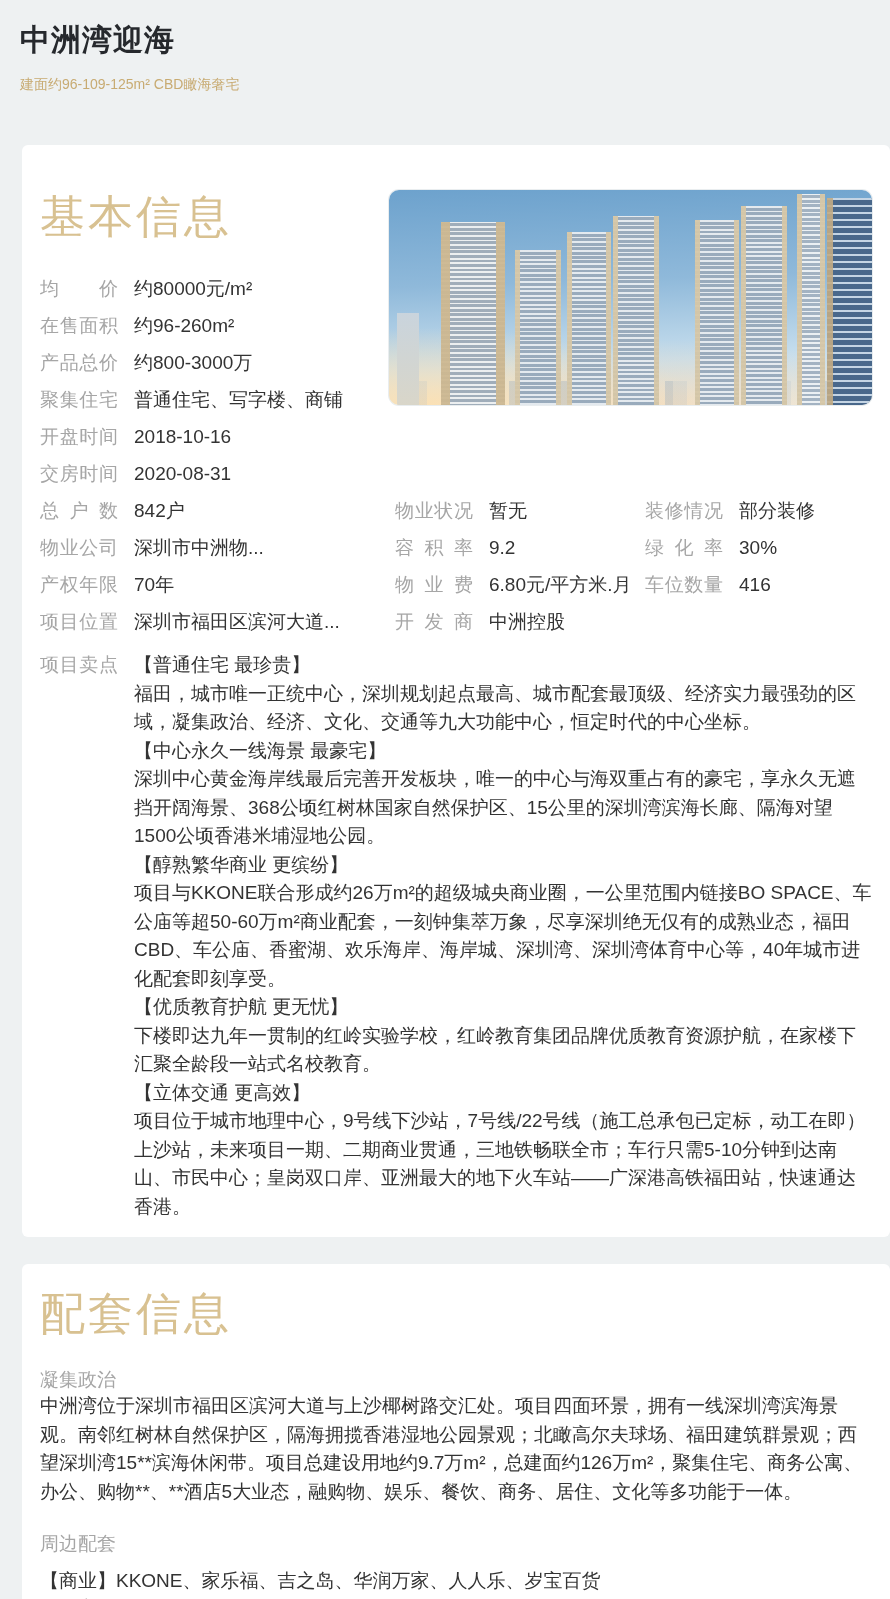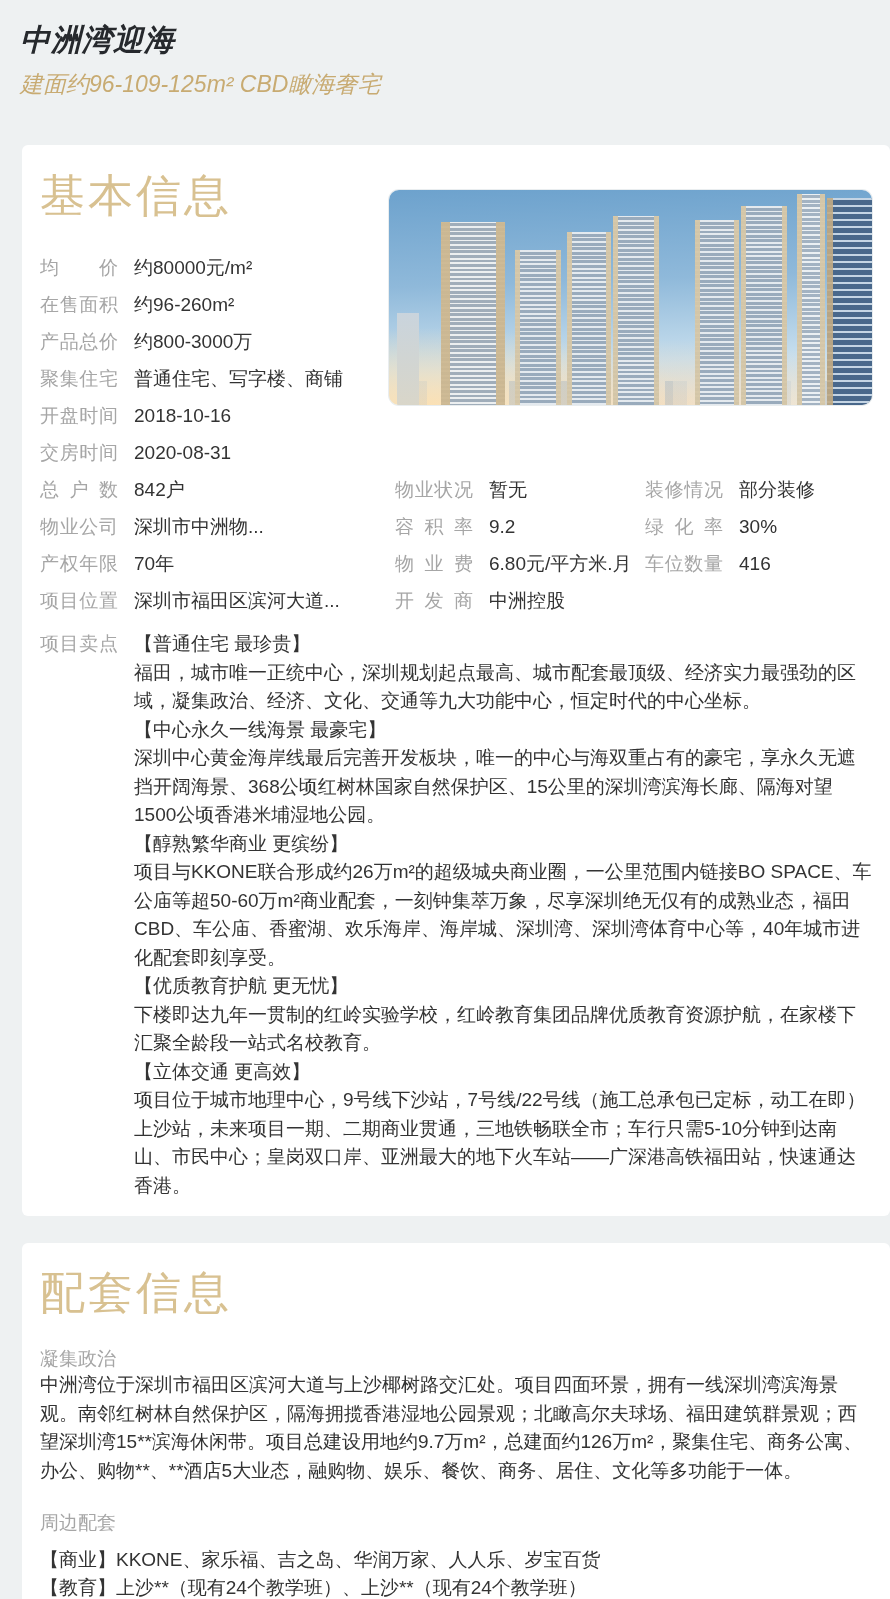--- a/index.html
+++ b/index.html
@@ -7,27 +7,27 @@
     --subtitle-gold:#c8ab72; --label-gray:#a6a6a6; --text-dark:#333333;
     --title-dark:#26292d; --border-light:#e9edef;
   }
   *{margin:0;padding:0;box-sizing:border-box;}
   html,body{width:890px;}
   body{
     height:1599px;overflow:hidden;background:var(--page-bg);
     font-family:"Liberation Sans","DejaVu Sans",sans-serif;color:var(--text-dark);
   }
   
-  .hdr{padding:22px 20px 0 20px;font-style:italic;}
+  .hdr{padding:22px 20px 0 20px;}
   .hdr h1{font-size:30px;line-height:36px;font-weight:bold;color:var(--title-dark);letter-spacing:1px;}
-  .hdr .sub{margin-top:12px;font-size:23px;line-height:28px;color:var(--subtitle-gold);}
+  .hdr .sub{margin-top:12px;font-size:14px;line-height:28px;color:var(--subtitle-gold);}
   
   .card{
     position:relative;background:var(--card-bg);margin-left:22px;margin-right:0;
-    border-radius:6px;padding:23px 18px 16px 18px;
+    border-radius:6px;padding:44px 18px 16px 18px;
   }
   .card-basic{margin-top:47px;}
   .card-support{margin-top:27px;min-height:520px;padding-top:22px;}
   .sec-title{font-size:45px;line-height:56px;font-weight:400;color:var(--accent-gold);letter-spacing:3px;}
   
   .rows{font-size:19px;}
   .row{display:flex;align-items:flex-start;line-height:23px;margin-bottom:14px;}
   .lbl{
     display:inline-block;flex:0 0 auto;width:78px;margin-right:16px;color:var(--label-gray);
     text-align:justify;text-align-last:justify;white-space:nowrap;

